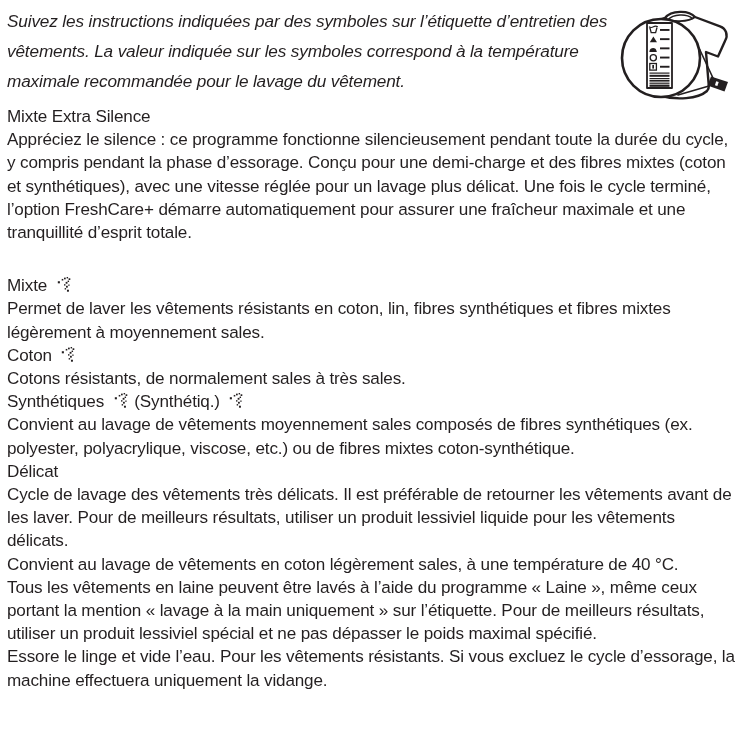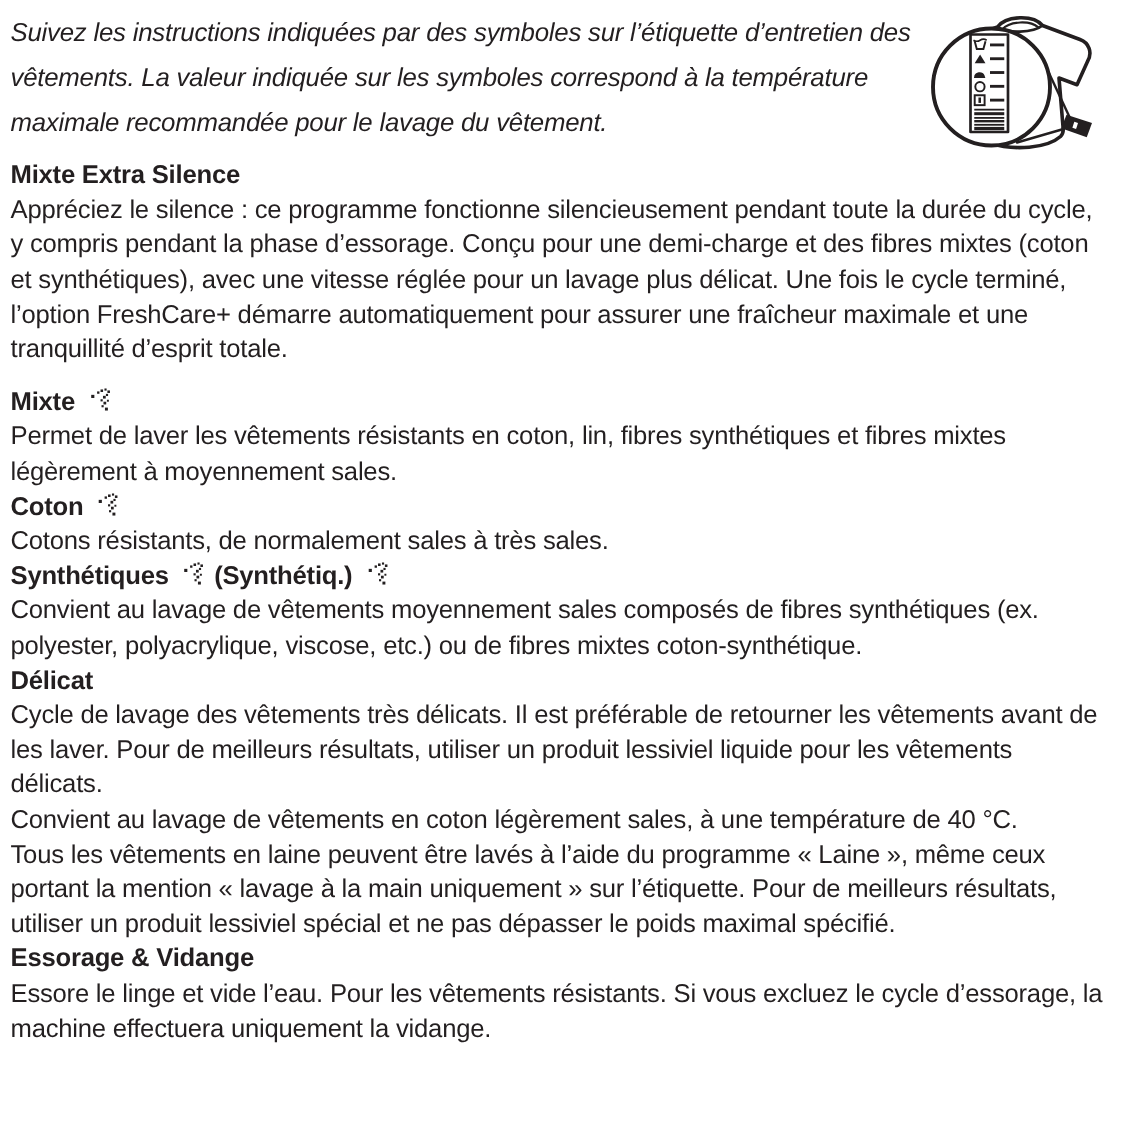--- a/index.html
+++ b/index.html
@@ -23,22 +23,22 @@
     font-style: italic;
     font-size: 17.2px;
     line-height: 30px;
     letter-spacing: -0.15px;
   }
   .pdesc, .ptitle {
     font-size: 17.1px;
     line-height: 23.2px;
     letter-spacing: -0.15px;
   }
-  .ptitle { font-weight: 700; }
-  .program.gap-before { margin-top: 12px; }
+  .ptitle { font-weight: 400; }
+  .program.gap-before { margin-top: 30px; }
   .spray-icon {
     width: 16px;
     height: 17px;
     margin-left: 5px;
     vertical-align: -2px;
   }
   svg { display: block; }
   .ptitle svg { display: inline-block; }
 </style>
 </head>
@@ -193,16 +193,15 @@
 
   <section class="program">
     <p class="pdesc">Convient au lavage de vêtements en coton légèrement sales, à une température de 40 °C.</p>
   </section>
 
   <section class="program">
     <p class="pdesc">Tous les vêtements en laine peuvent être lavés à l’aide du programme « Laine », même ceux portant la mention « lavage à la main uniquement » sur l’étiquette. Pour de meilleurs résultats, utiliser un produit lessiviel spécial et ne pas dépasser le poids maximal spécifié.</p>
   </section>
 
   <section class="program">
-    <h2 class="ptitle"><span class="tpart">Essorage &amp; Vidange</span></h2>
     <p class="pdesc">Essore le linge et vide l’eau. Pour les vêtements résistants. Si vous excluez le cycle d’essorage, la machine effectuera uniquement la vidange.</p>
   </section>
 </div>
 
 </body></html>

